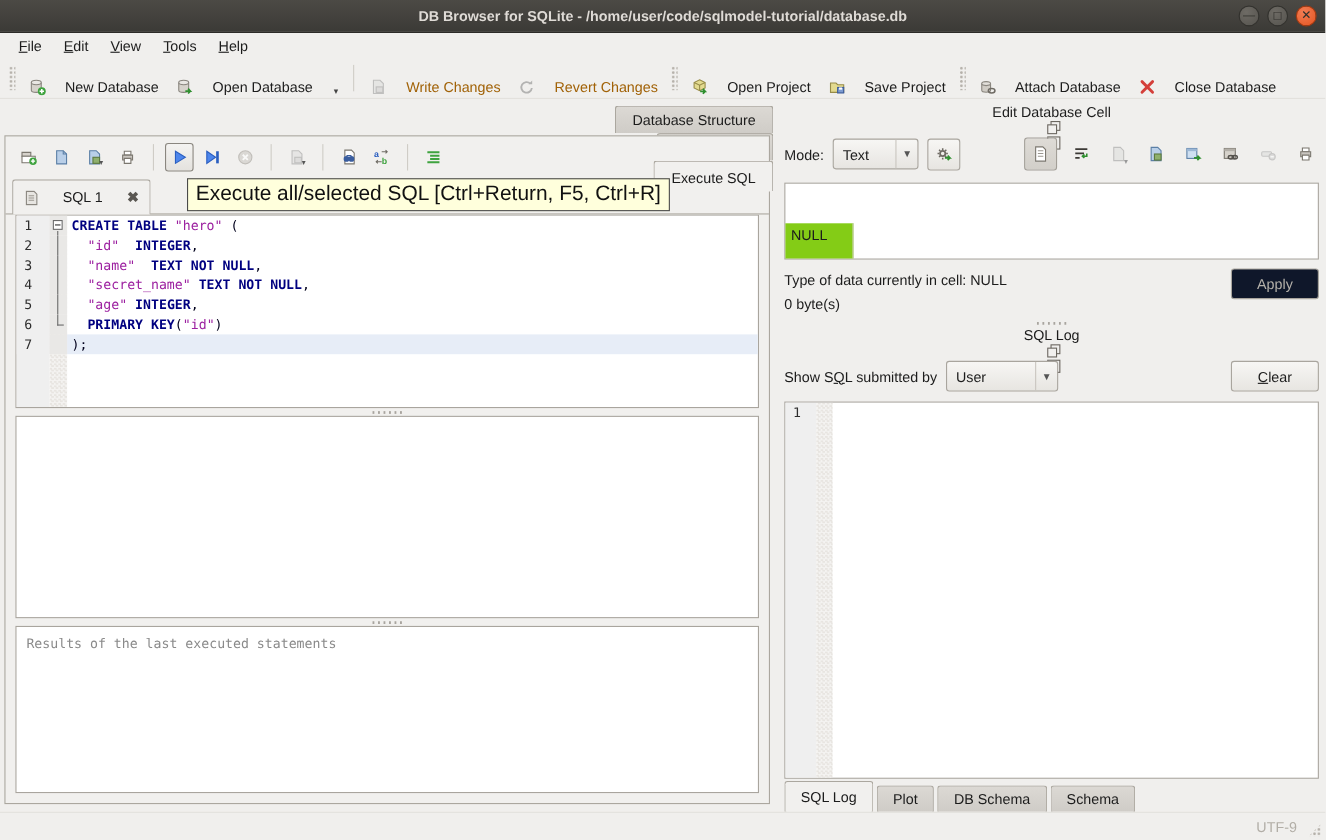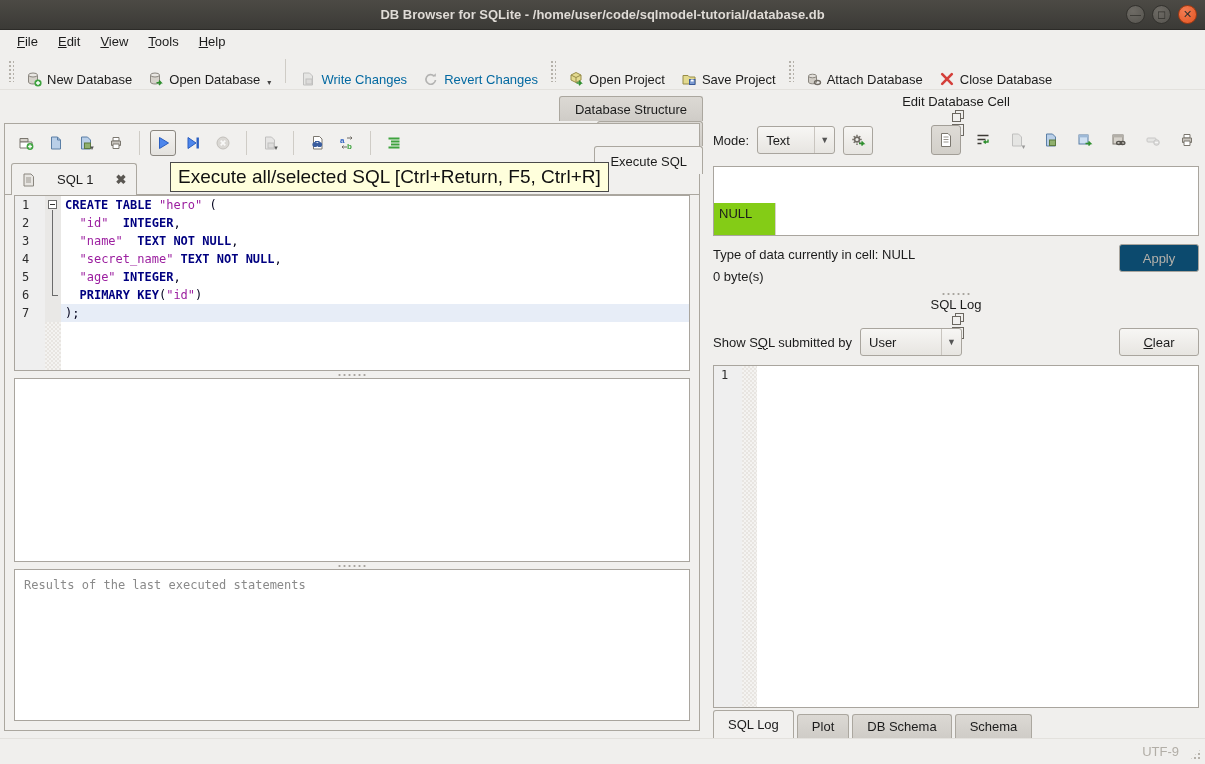--- a/index.html
+++ b/index.html
@@ -17,22 +17,22 @@
   .winbtn{width:19px;height:19px;border-radius:50%;background:radial-gradient(circle at 35% 30%,#6e6b65,#55534e);border:1px solid #33322e;color:#32312d;font-size:11px;line-height:17px;text-align:center;cursor:default;}
   .winbtn.close{background:radial-gradient(circle at 35% 30%,#f37d54,#e35420);border-color:#a33a12;}
   
   .menubar{height:23px;background:#f0efed;display:flex;align-items:center;padding-left:8px;gap:2px;}
   .menu-item{padding:2px 9px;}
   .menu-item u{text-decoration:underline;}
   
   .toolbar{height:37px;display:flex;align-items:center;background:#f0efed;border-bottom:1px solid #e3e1dd;padding:0 4px;}
   .drag-handle{width:6px;height:22px;margin:0 4px;background:radial-gradient(circle,#b5b1aa 1px,transparent 1.3px) 0 0/4px 4px;}
   .tb-sep{width:1px;height:24px;background:#cfccc6;margin:0 6px;}
-  .tb-btn{display:flex;align-items:center;gap:5px;padding:5px 8px;border-radius:3px;position:relative;white-space:nowrap;margin-top:16px;}
-  .tb-btn.disabled{color:#0369a1;}
+  .tb-btn{display:flex;align-items:center;gap:17px;padding:5px 8px;border-radius:3px;position:relative;white-space:nowrap;margin-top:16px;}
+  .tb-btn.disabled{color:#a16207;}
   .tb-btn .dd{font-size:8px;color:#444;margin-left:2px;align-self:flex-end;}
   .icon16{width:16px;height:16px;display:inline-block;flex:none;}
   .dis{opacity:.45;filter:grayscale(1);}
   
   .main{display:flex;height:648px;}
   .left{width:705px;display:flex;flex-direction:column;padding:6px 0 0 4px;}
   
   .maintabs{display:flex;align-items:flex-end;padding-left:2px;height:28px;flex-direction:column;}
   .maintab{padding:5px 15px 5px;background:linear-gradient(#dcd9d4,#cfccc7);border:1px solid #aba79f;border-bottom:none;margin-right:2px;border-radius:3px 3px 0 0;height:25px;}
   .maintab.active{background:#f1f0ee;height:28px;padding-top:7px;position:relative;z-index:3;}
@@ -79,21 +79,21 @@
   .combo .arrow{margin-left:auto;width:20px;text-align:center;color:#555;font-size:9px;border-left:1px solid #c9c5bf;height:100%;line-height:26px;}
   .sqbtn{width:30px;height:29px;border:1px solid #a9a59e;border-radius:3px;background:linear-gradient(#f7f6f4,#e7e5e1);display:flex;align-items:center;justify-content:center;}
   .iconbar{display:flex;align-items:center;gap:10px;margin-left:auto;}
   .iconbar .tbi{width:24px;height:24px;display:flex;align-items:center;justify-content:center;border:1px solid transparent;border-radius:3px;}
   .iconbar .tbi.toggled{border-color:#a29e97;background:linear-gradient(#dedbd6,#d2cfc9);width:30px;height:30px;}
   .cell-editor{height:70px;border:1px solid #a9a59e;background:#fff;margin-top:8px;display:flex;}
   .cell-editor .null-gut{width:62px;background:#84cc16;border-right:1px solid #d6d2cb;padding:3px 5px;color:#1c1c1c;margin-top:36px;}
   .typeinfo-row{display:flex;margin-top:8px;height:46px;}
   .typeinfo{flex:1;line-height:22px;}
   .btn{min-width:80px;height:28px;border:1px solid #a9a59e;border-radius:3px;background:linear-gradient(#f7f6f4,#e7e5e1);display:flex;align-items:center;justify-content:center;padding:0 14px;}
-  .btn.disabled{color:#b5b1aa;background:#0c4a6e;}
+  .btn.disabled{color:#b5b1aa;background:#0f172a;}
   .show-row{display:flex;align-items:center;height:38px;margin-top:2px;}
   .log-editor{flex:1;border:1px solid #a9a59e;background:#fff;margin-top:4px;position:relative;overflow:hidden;}
   .log-editor .gutcol{position:absolute;left:0;top:0;bottom:0;width:28px;background:#efefef;font-family:"DejaVu Sans Mono",monospace;font-size:12px;color:#2d2d2d;padding:2px 0 0 7px;}
   .log-editor .hatchcol{position:absolute;left:28px;top:0;bottom:0;width:15px;background:conic-gradient(#e8e5e1 25%,#f4f3f1 0 50%,#e8e5e1 0 75%,#f4f3f1 0) 0 0/4px 4px;}
   .bottomtabs{display:flex;align-items:flex-end;height:30px;padding-left:0;}
   .btab{padding:4px 14px;background:linear-gradient(#dcd9d4,#cfccc7);border:1px solid #aba79f;border-bottom:none;margin-right:3px;border-radius:3px 3px 0 0;height:24px;}
   .btab.active{background:#f1f0ee;height:28px;padding-top:6px;}
   
   .statusbar{height:26px;display:flex;align-items:center;justify-content:flex-end;padding-right:26px;color:#b2aea7;border-top:1px solid #e3e1dd;position:relative;}
   .grip{position:absolute;right:3px;bottom:3px;width:13px;height:13px;background:radial-gradient(circle,#b5b1aa 1px,transparent 1.3px) 0 0/4px 4px;clip-path:polygon(100% 0,100% 100%,0 100%);}

